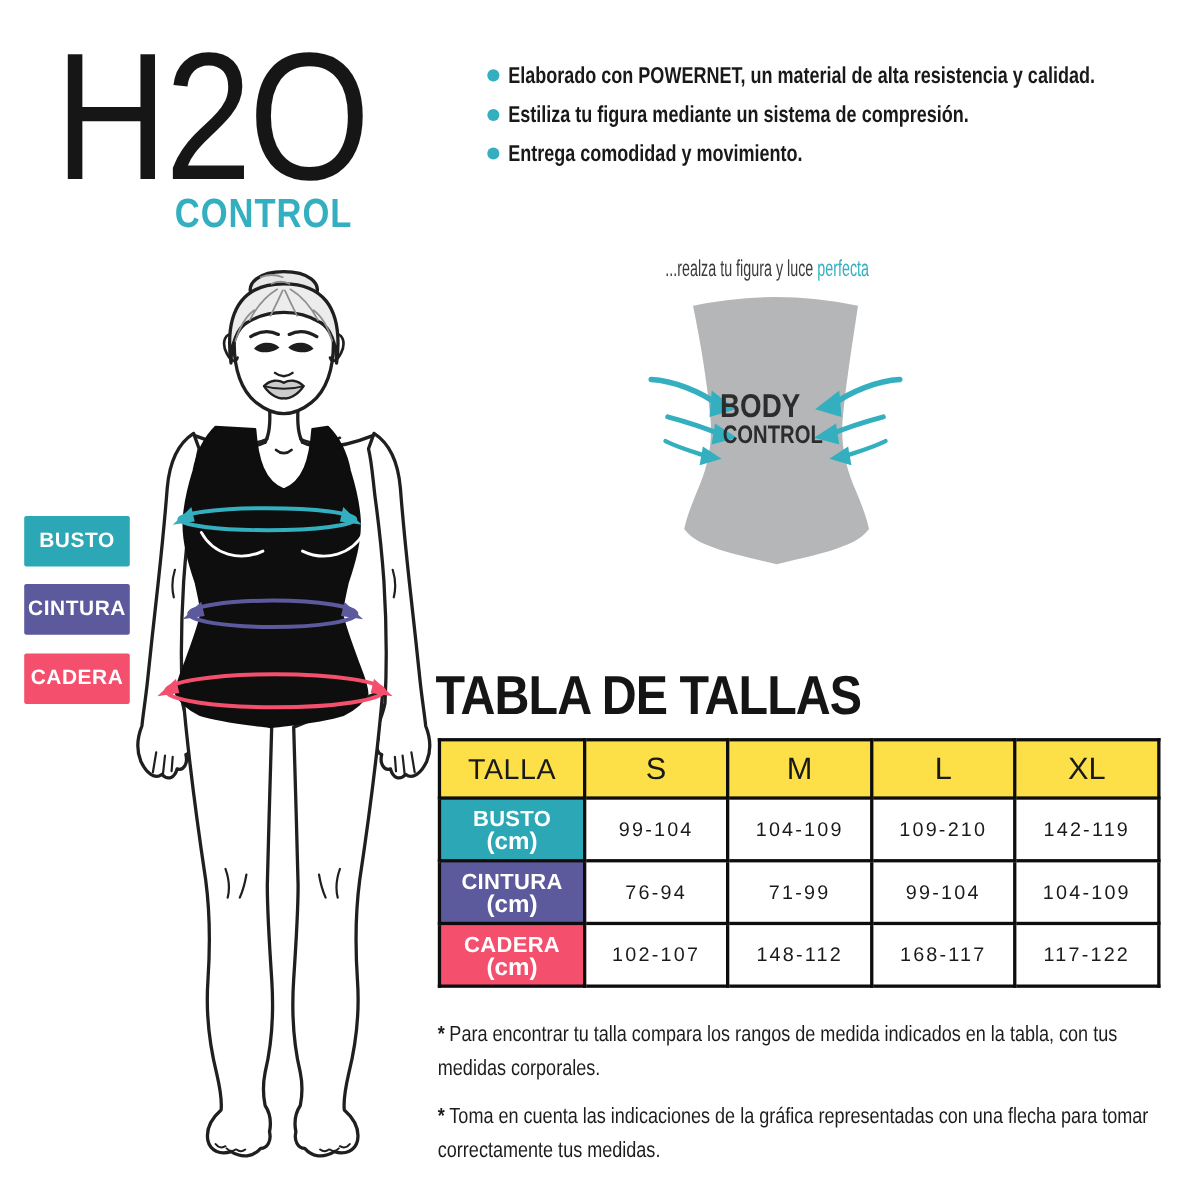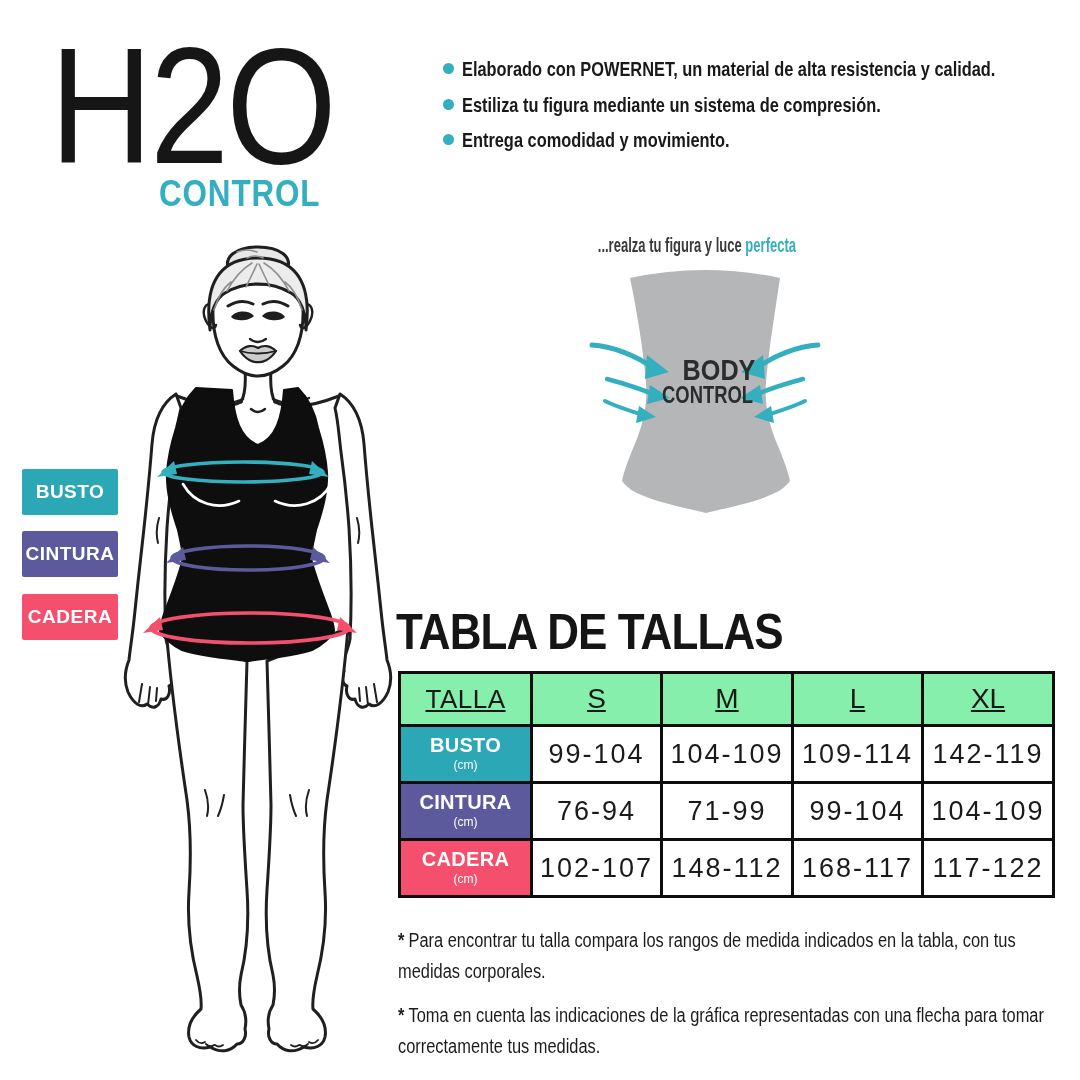--- a/index.html
+++ b/index.html
@@ -10,43 +10,43 @@
              color:#161616;letter-spacing:-3px;transform:scaleX(.86);transform-origin:left top;white-space:nowrap;}
   .logo-sub{position:absolute;left:148px;top:175px;width:146px;text-align:center;font-size:37px;line-height:38px;
             font-weight:700;letter-spacing:1px;transform:scaleX(.85);transform-origin:center top;white-space:nowrap;}
   
   .features{position:absolute;left:443px;top:54px;}
   .feature{display:flex;align-items:flex-start;height:35.5px;}
   .feature .dot{width:11px;height:11px;border-radius:50%;margin:9px 8px 0 0;flex:none;}
   .feature .ftext{font-size:21px;font-weight:700;color:#191919;white-space:nowrap;line-height:30px;
                   transform:scaleX(.78);transform-origin:left top;}
   
-  .slogan{position:absolute;left:505px;top:233px;width:384px;text-align:center;font-size:21px;font-weight:700;
+  .slogan{position:absolute;left:505px;top:233px;width:384px;text-align:center;font-size:21px;font-weight:400;
           color:#3a3a3a;white-space:nowrap;}
   .slogan .squeeze{display:inline-block;transform:scaleX(.62);transform-origin:center top;}
   
-  .bc{position:absolute;left:645px;top:356px;width:120px;text-align:right;color:#2c2c2c;}
+  .bc{position:absolute;left:645px;top:356px;width:120px;text-align:left;color:#2c2c2c;}
   .bc .l1{display:block;font-size:30px;font-weight:800;line-height:28px;transform:scaleX(.84);transform-origin:center top;}
   .bc .l2{display:block;font-size:23px;font-weight:700;line-height:22px;transform:scaleX(.8);transform-origin:center top;}
   
   .mlabel{position:absolute;left:22px;width:96px;height:46px;border-radius:2px;color:#fff;font-size:19px;
           font-weight:700;letter-spacing:.5px;display:flex;align-items:center;justify-content:center;}
   .m0{top:469px}.m1{top:531px}.m2{top:594px}
   
   .table-title{position:absolute;left:396px;top:606px;font-size:50px;line-height:52px;font-weight:700;color:#151515;
                letter-spacing:-1px;transform:scaleX(.88);transform-origin:left top;white-space:nowrap;}
   table.size-table{position:absolute;left:398px;top:671px;width:654px;border-collapse:collapse;table-layout:fixed;background:#fff;}
   .size-table th,.size-table td{border:3px solid #0d0d0d;text-align:center;vertical-align:middle;padding:0;}
-  .size-table .hrow th{height:50px;font-weight:400;color:#191919;background:#86efac;text-decoration:underline;}
+  .size-table .hrow th{height:50px;font-weight:400;color:#191919;background:#fde047;}
   .size-table .corner{font-size:26px;letter-spacing:.5px;}
   .size-table .col-h{font-size:28px;}
   .size-table .row-h{height:54px;color:#fff;}
   .size-table .rl{font-size:20px;font-weight:700;line-height:22px;letter-spacing:.3px;}
-  .size-table .ru{font-size:12px;font-weight:400;line-height:18px;}
-  .size-table .val{font-size:27px;letter-spacing:2px;color:#1a1a1a;}
+  .size-table .ru{font-size:22px;font-weight:700;line-height:18px;}
+  .size-table .val{font-size:18px;letter-spacing:2px;color:#1a1a1a;}
   
   .notes{position:absolute;left:398px;top:925px;}
   .note{width:805px;transform:scaleX(.82);transform-origin:left top;font-size:20px;line-height:31px;
         color:#1c1c1c;margin:0 0 13px 0;}
   .note .mark{font-weight:700;margin-right:5px;}
   
   .art{position:absolute;left:0;top:0;width:1080px;height:1080px;}
 </style>
 </head>
 <body>
@@ -177,21 +177,21 @@
       <th class="col-h">L</th>
       <th class="col-h">XL</th>
     </tr>
     <tr>
       <th class="row-h" style="background-color: rgb(43, 167, 181);">
         <div class="rl">BUSTO</div>
         <div class="ru">(cm)</div>
       </th>
       <td class="val">99-104</td>
       <td class="val">104-109</td>
-      <td class="val">109-114</td>
+      <td class="val">109-210</td>
       <td class="val">142-119</td>
     </tr>
     <tr>
       <th class="row-h" style="background-color: rgb(92, 90, 157);">
         <div class="rl">CINTURA</div>
         <div class="ru">(cm)</div>
       </th>
       <td class="val">76-94</td>
       <td class="val">71-99</td>
       <td class="val">99-104</td>

